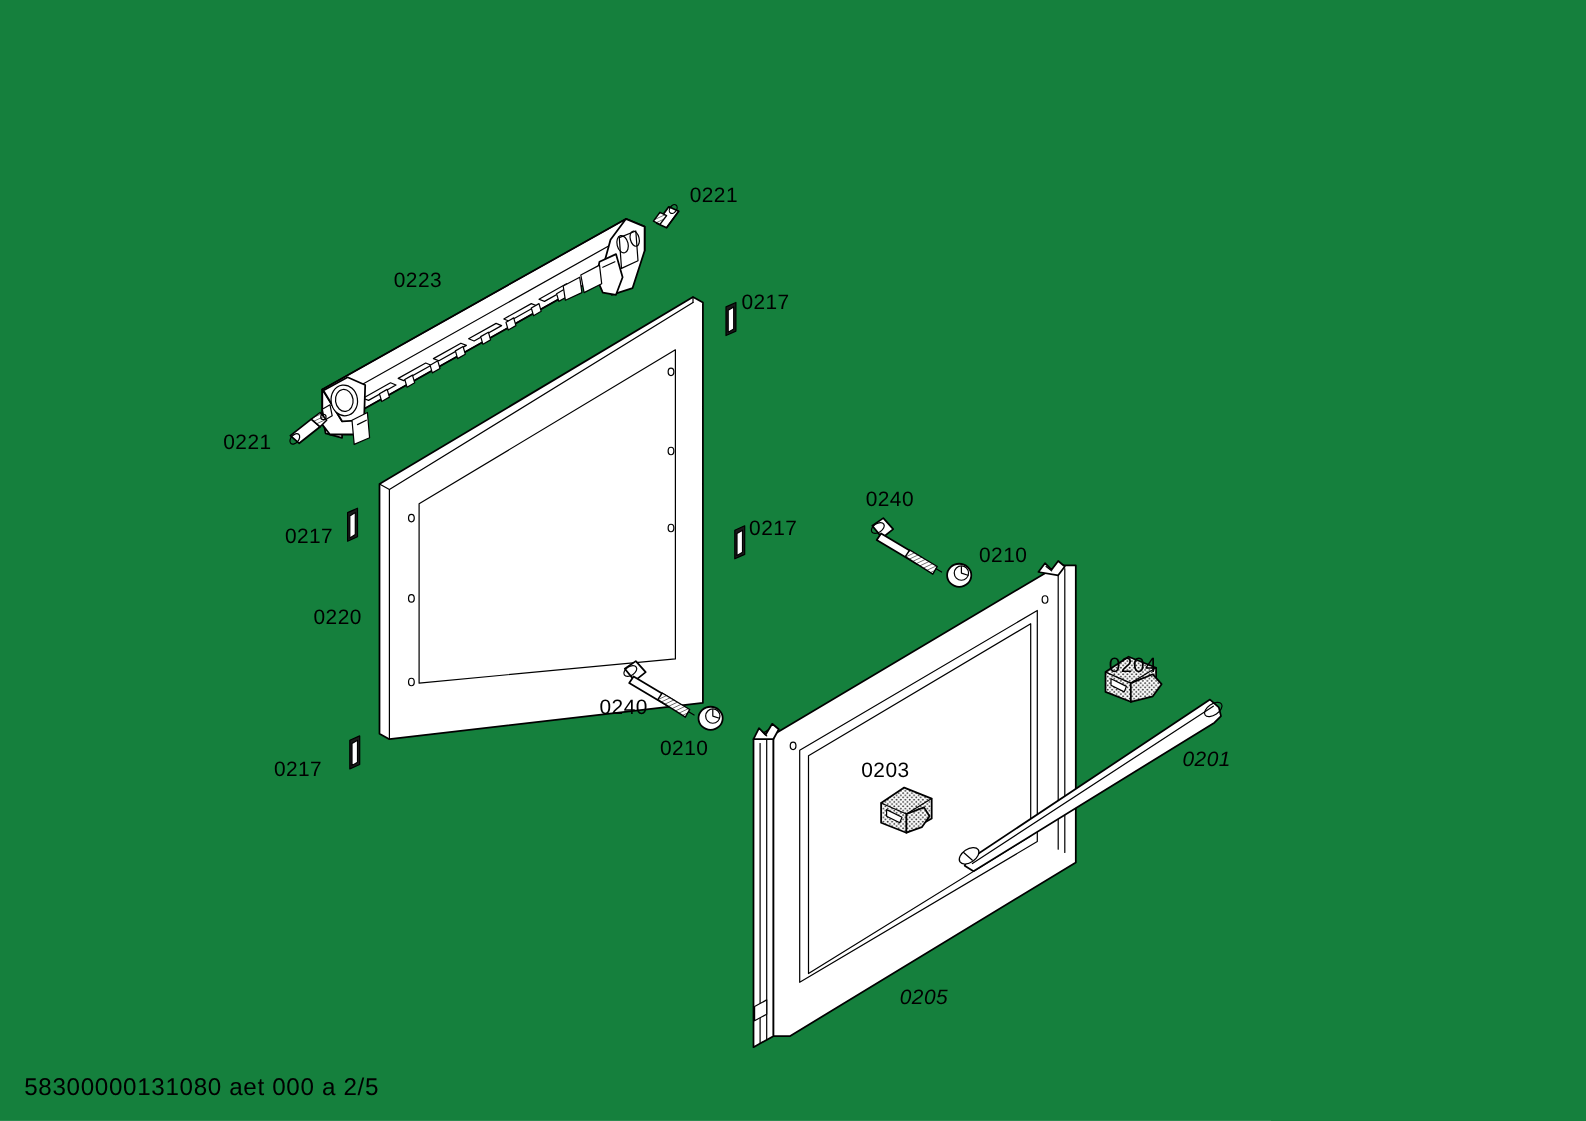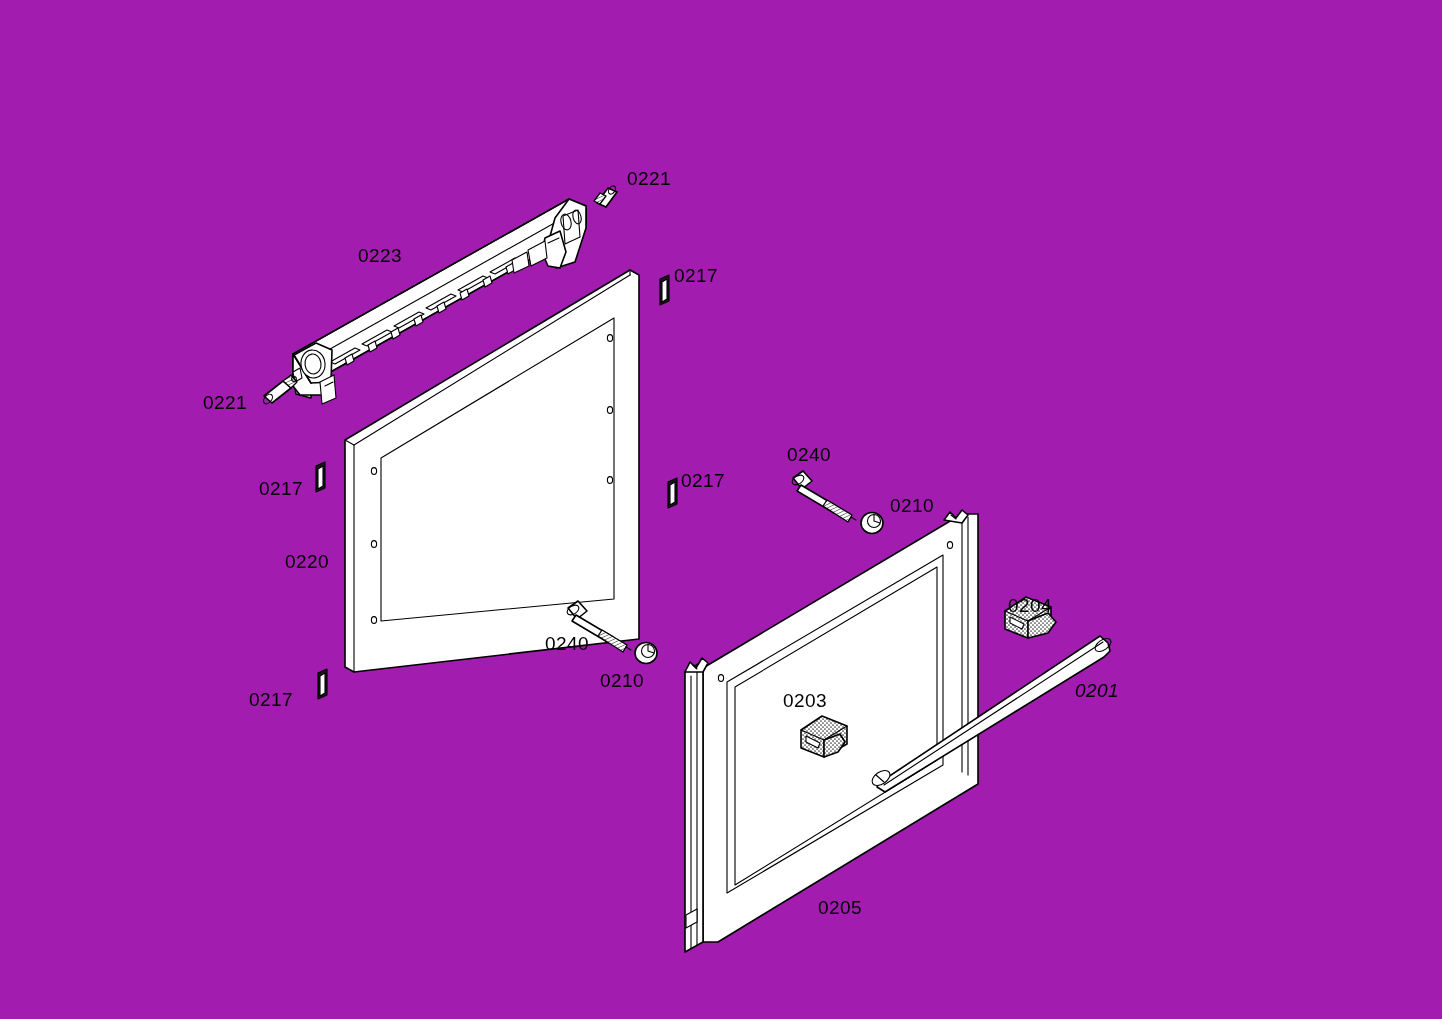--- a/index.html
+++ b/index.html
@@ -7,21 +7,21 @@
     padding: 0;
     background: #ffffff;
   }
   body {
     font-family: "Liberation Sans", sans-serif;
   }
   #sheet {
     position: relative;
     width: 1442px;
     height: 1019px;
-    background: #a21caf;
+    background: #15803d;
     overflow: hidden;
   }
   #diagram-svg {
     position: absolute;
     left: 0;
     top: 0;
     width: 1442px;
     height: 1019px;
   }
   .part-line-thin {
@@ -285,16 +285,17 @@
   <div class="callout-label" style="left:787px; top:444px;">0240</div>
   <div class="callout-label" style="left:681px; top:470px;">0217</div>
   <div class="callout-label" style="left:890px; top:495px;">0210</div>
   <div class="callout-label" style="left:285px; top:551px;">0220</div>
   <div class="callout-label" style="left:1008px; top:595px;">0204</div>
   <div class="callout-label" style="left:545px; top:633px;">0240</div>
   <div class="callout-label" style="left:600px; top:670px;">0210</div>
   <div class="callout-label" style="left:249px; top:689px;">0217</div>
   <div class="callout-label" style="left:1075px; top:680px;font-style:italic;">0201</div>
   <div class="callout-label" style="left:783px; top:690px;">0203</div>
-  <div class="callout-label" style="left:818px; top:897px;">0205</div>
-
+  <div class="callout-label" style="left:818px; top:897px;font-style:italic;">0205</div>
+
+  <div id="footer-code">58300000131080 aet 000 a 2/5</div>
 
 </div>
 
 </body></html>

